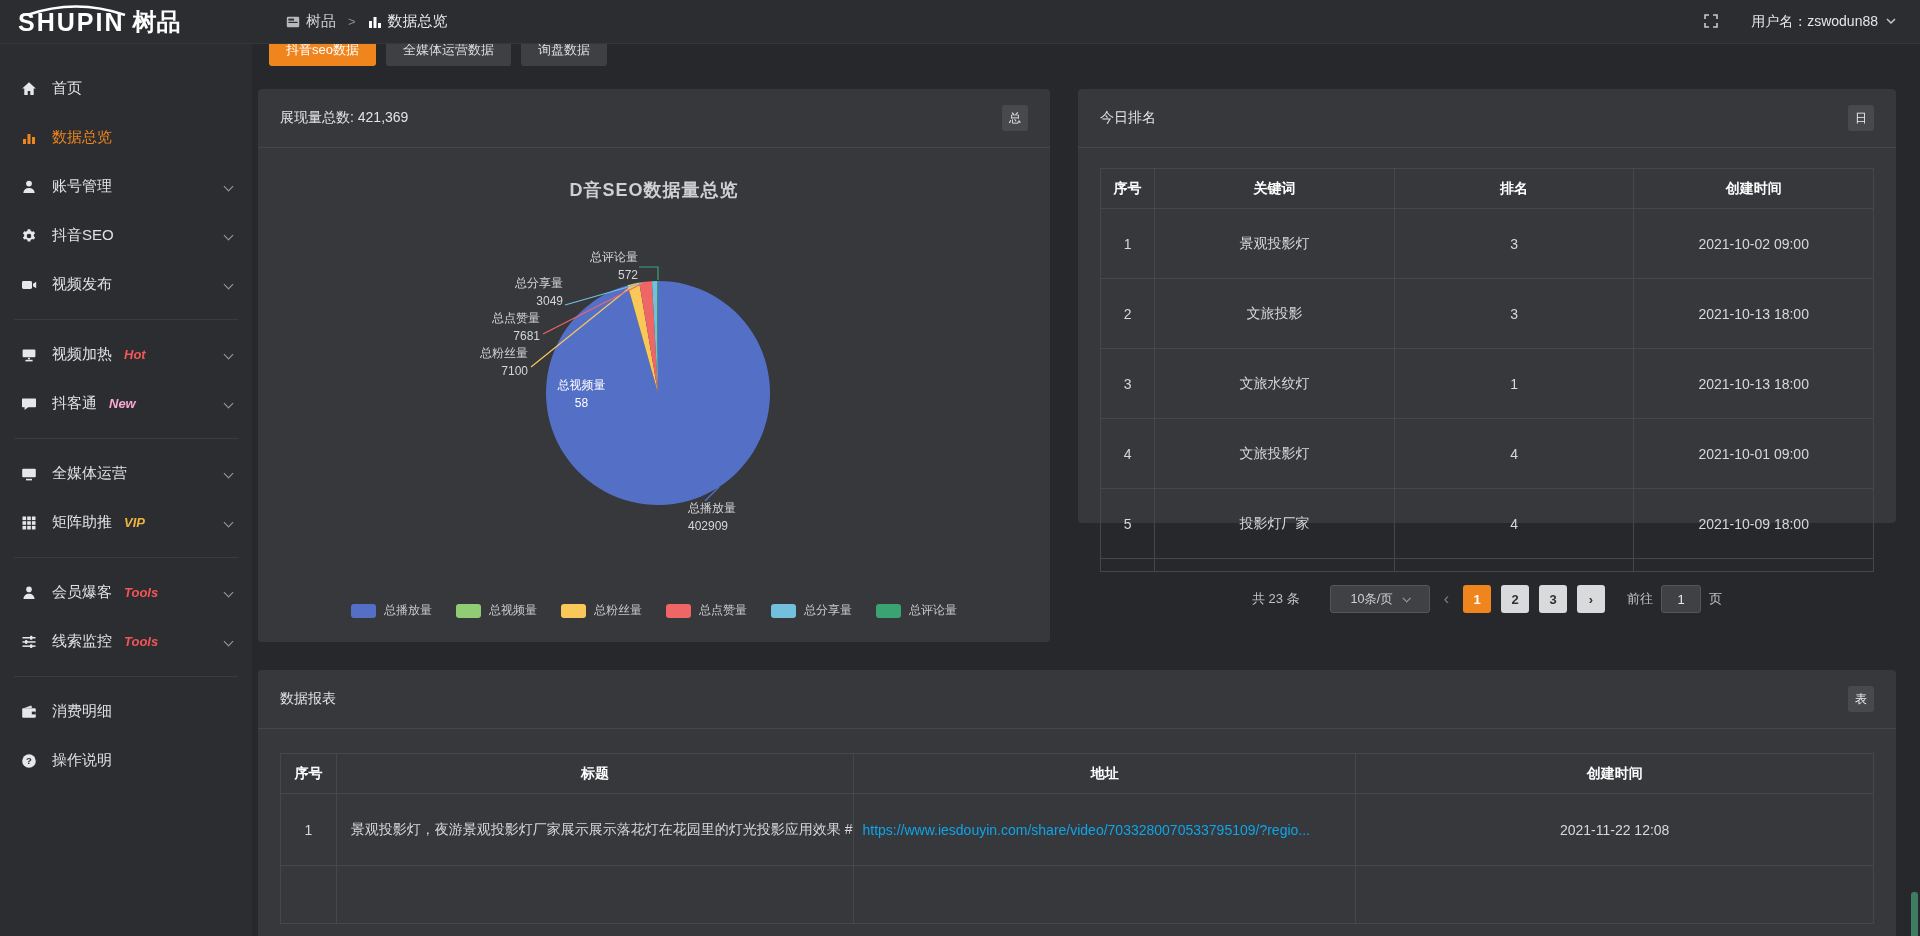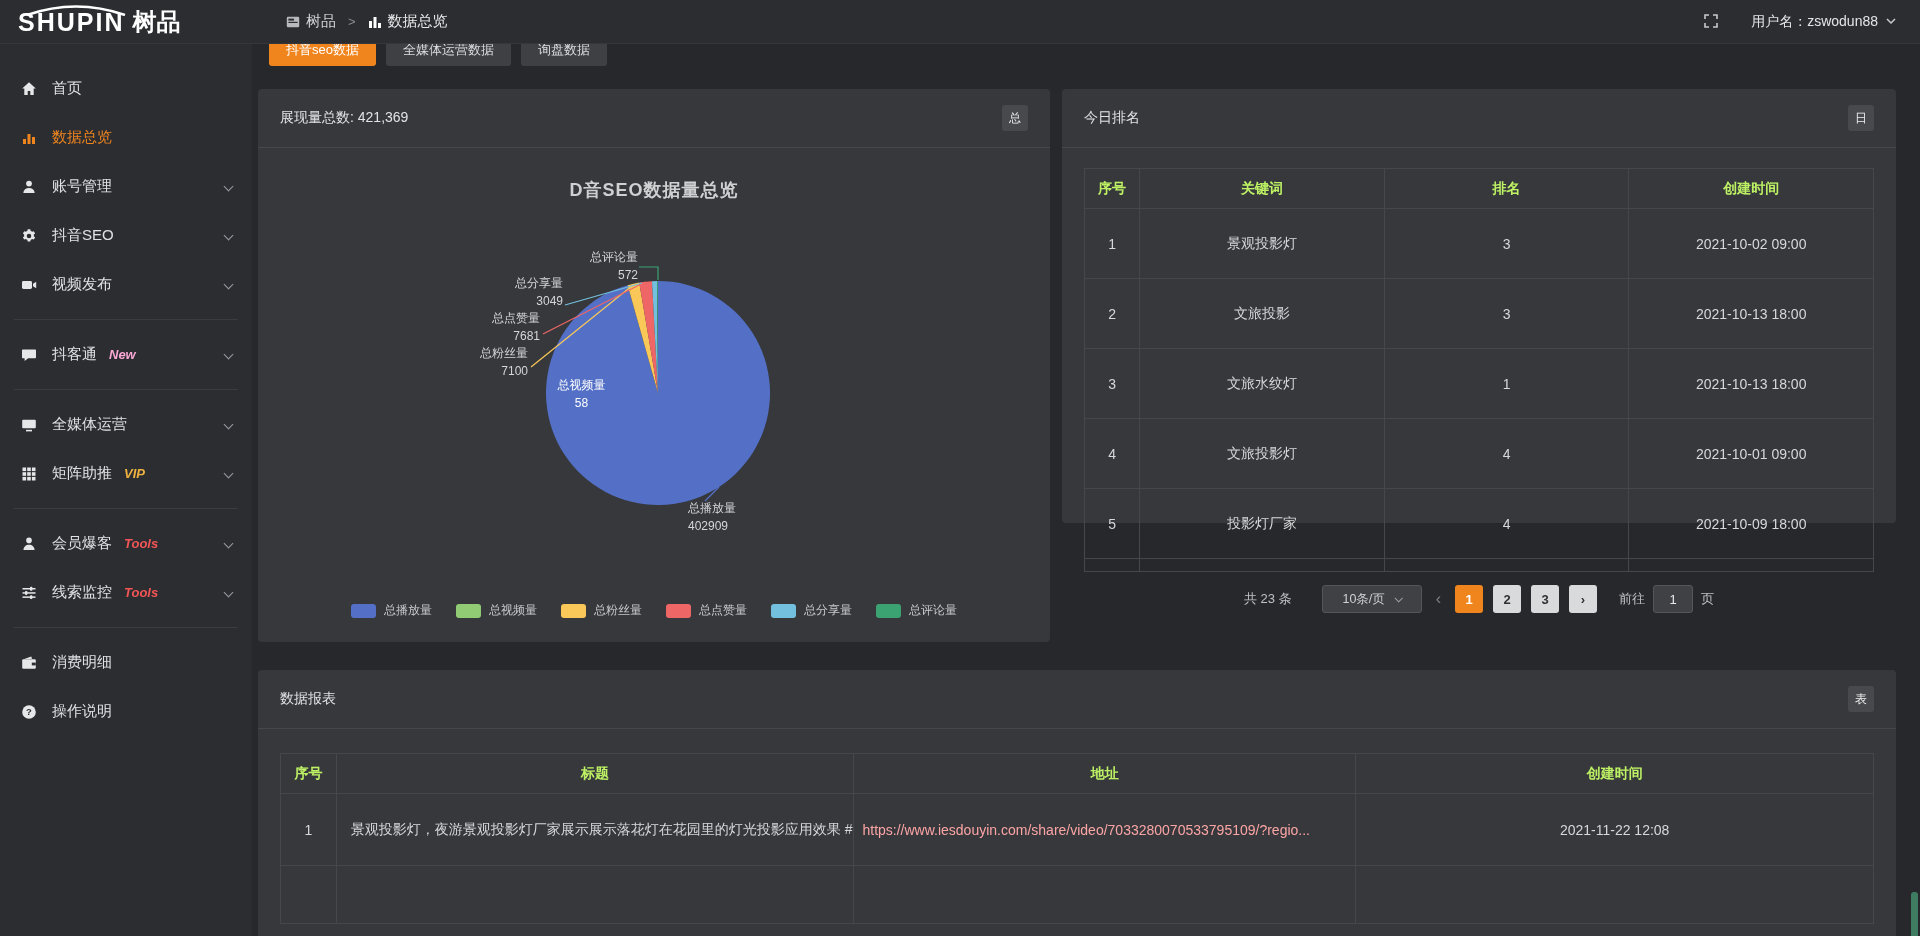--- a/index.html
+++ b/index.html
@@ -57,41 +57,41 @@
   .tab-btn.active { background:#f0851e; color:#fff; }
   .panel { background:#36383c; border-radius:4px; }
   .panel-head {
     height:59px; display:flex; align-items:center; justify-content:space-between;
     padding:0 22px; border-bottom:1px solid #45474b; font-size:14px; color:#e2e3e5;
   }
   .mini-btn {
     width:26px; height:26px; border:none; border-radius:3px; background:#47494d;
     color:#eceded; font-size:12px; cursor:pointer; font-family:inherit;
   }
-  .row { display:flex; gap:12px; }
+  .row { display:flex; gap:28px; }
   
   .chart-panel { width:792px; height:553px; }
   .chart-body { position:relative; height:493px; }
   .chart-title {
     position:absolute; top:30px; left:0; width:100%; text-align:center;
     font-size:18px; font-weight:700; color:#cfd0d2; letter-spacing:1px;
   }
   .pie-svg { position:absolute; inset:0; width:792px; height:493px; }
   .pie-label { position:absolute; font-size:12px; line-height:18px; color:#d4d6d8; }
   .pie-label.inside { color:#fff; }
   .legend { position:absolute; bottom:22px; left:0; width:100%; display:flex; justify-content:center; gap:24px; }
   .legend-item { display:flex; align-items:center; gap:8px; cursor:pointer; }
   .legend-swatch { width:25px; height:14px; border-radius:3px; }
   .legend-label { font-size:12px; color:#c8cacc; }
   
   .rank-panel { flex:1; height:434px; }
   .rank-body { padding:20px 22px 0; }
   table { border-collapse:collapse; table-layout:fixed; width:100%; }
   th, td { border:1px solid #45474b; text-align:center; font-size:14px; }
-  th { height:40px; font-weight:700; color:#bef264;font-family:Liberation Serif, serif; }
+  th { height:40px; font-weight:700; color:#ffffff;font-family:Liberation Serif, serif; }
   td { color:#d6d8da; }
   .rank-table td { height:70px; }
   .rank-table tr.stub td { height:13px; }
   
   .pagination {
     display:flex; align-items:center; justify-content:center; gap:10px;
     margin-top:13px; font-size:13px; color:#bfc1c4;
   }
   .pg-total { margin-right:20px; }
   .page-size {
@@ -111,21 +111,21 @@
   .goto-input {
     width:40px; height:28px; background:#3f4145; border:1px solid #53565b;
     border-radius:3px; color:#e8e9eb; text-align:center; font-size:13px; font-family:inherit;
   }
   
   .report-panel { margin-top:28px; height:300px; }
   .report-body { padding:24px 22px; }
   .report-table td { height:72px; }
   .report-table td.cell-title { text-align:left; padding:0 14px; white-space:nowrap; overflow:hidden; }
   .report-table td.cell-url { text-align:left; padding:0 8px; white-space:nowrap; overflow:hidden; }
-  .report-table a { color:#fca5a5; text-decoration:none; }
+  .report-table a { color:#0ea5e9; text-decoration:none; }
   .report-table tr.clipped td { height:58px; }
   
   .scroll-thumb {
     position:fixed; right:2px; top:892px; width:7px; height:60px;
     background:#3f7d63; border-radius:3px;
   }
 </style>
 </head>
 <body>
 
@@ -220,20 +220,32 @@
             <path d="M12 6.8l3.2-2v6.4l-3.2-2z"></path>
           </svg>
         </span>
         <span class="side-label">视频发布</span>
         <span class="side-chevron"></span>
       </div>
       <div class="side-divider"></div>
       <div class="side-item">
         <span class="side-icon">
           <svg viewBox="0 0 16 16">
+            <rect x="1.6" y="2.6" width="12.8" height="7.6" rx="1"></rect>
+            <rect x="7" y="10.8" width="2" height="1.6"></rect>
+            <rect x="4.4" y="12.8" width="7.2" height="1.6"></rect>
+          </svg>
+        </span>
+        <span class="side-label">视频加热</span>
+        <span class="side-badge" style="color:#f25555">Hot</span>
+        <span class="side-chevron"></span>
+      </div>
+      <div class="side-item">
+        <span class="side-icon">
+          <svg viewBox="0 0 16 16">
             <path d="M2 2.4h12c.6 0 1 .4 1 1v6.8c0 .6-.4 1-1 1H7.2L3.6 14v-2.8H2c-.6 0-1-.4-1-1V3.4c0-.6.4-1 1-1z"></path>
           </svg>
         </span>
         <span class="side-label">抖客通</span>
         <span class="side-badge" style="color:#f9a8d4">New</span>
         <span class="side-chevron"></span>
       </div>
       <div class="side-divider"></div>
       <div class="side-item">
         <span class="side-icon">

